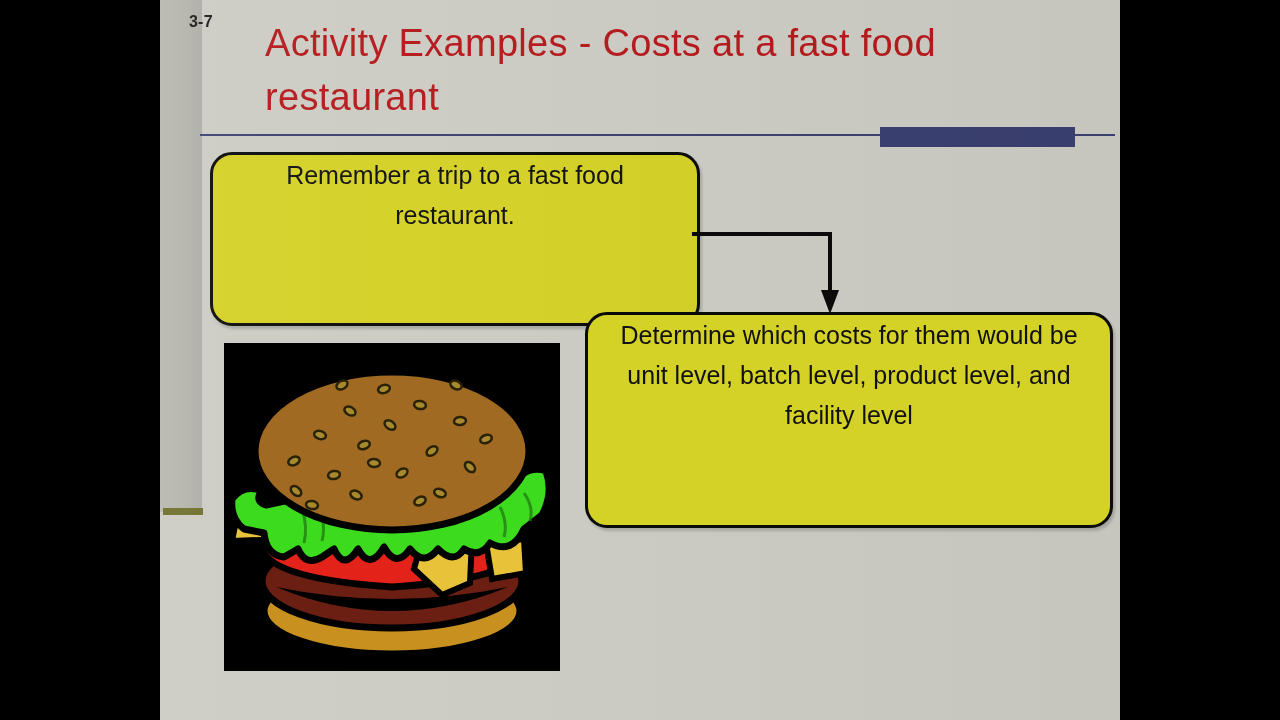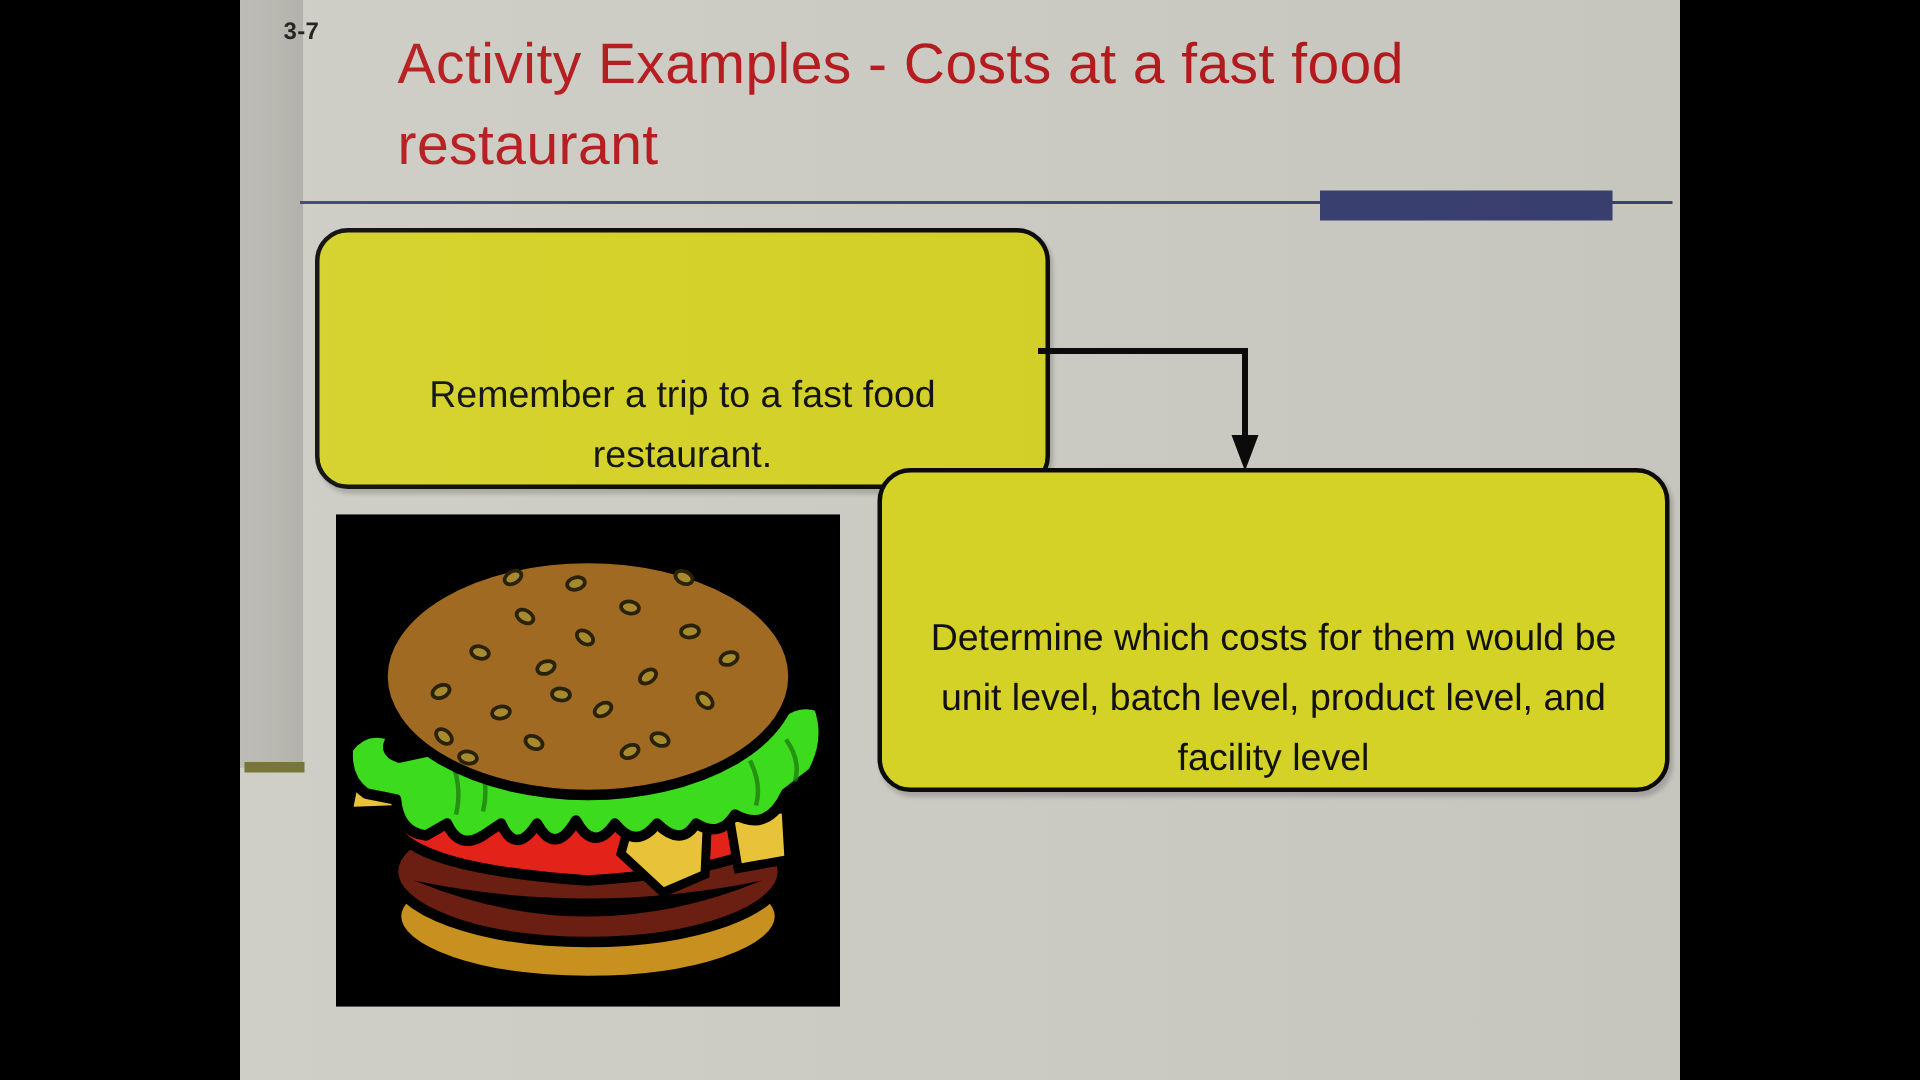--- a/index.html
+++ b/index.html
@@ -101,21 +101,21 @@
   }
 
   
   .callout {
     position: absolute;
     background: #d4d127;
     border: 3px solid #0b0b0b;
     border-radius: 22px;
     box-sizing: border-box;
     display: flex;
-    align-items: flex-end;
+    align-items: flex-start;
     justify-content: center;
     text-align: center;
     color: #111111;
     box-shadow: 2px 3px 3px rgba(0,0,0,0.18);
   }
   #callout-remember {
     left: 50px;
     top: 152px;
     width: 490px;
     height: 174px;

